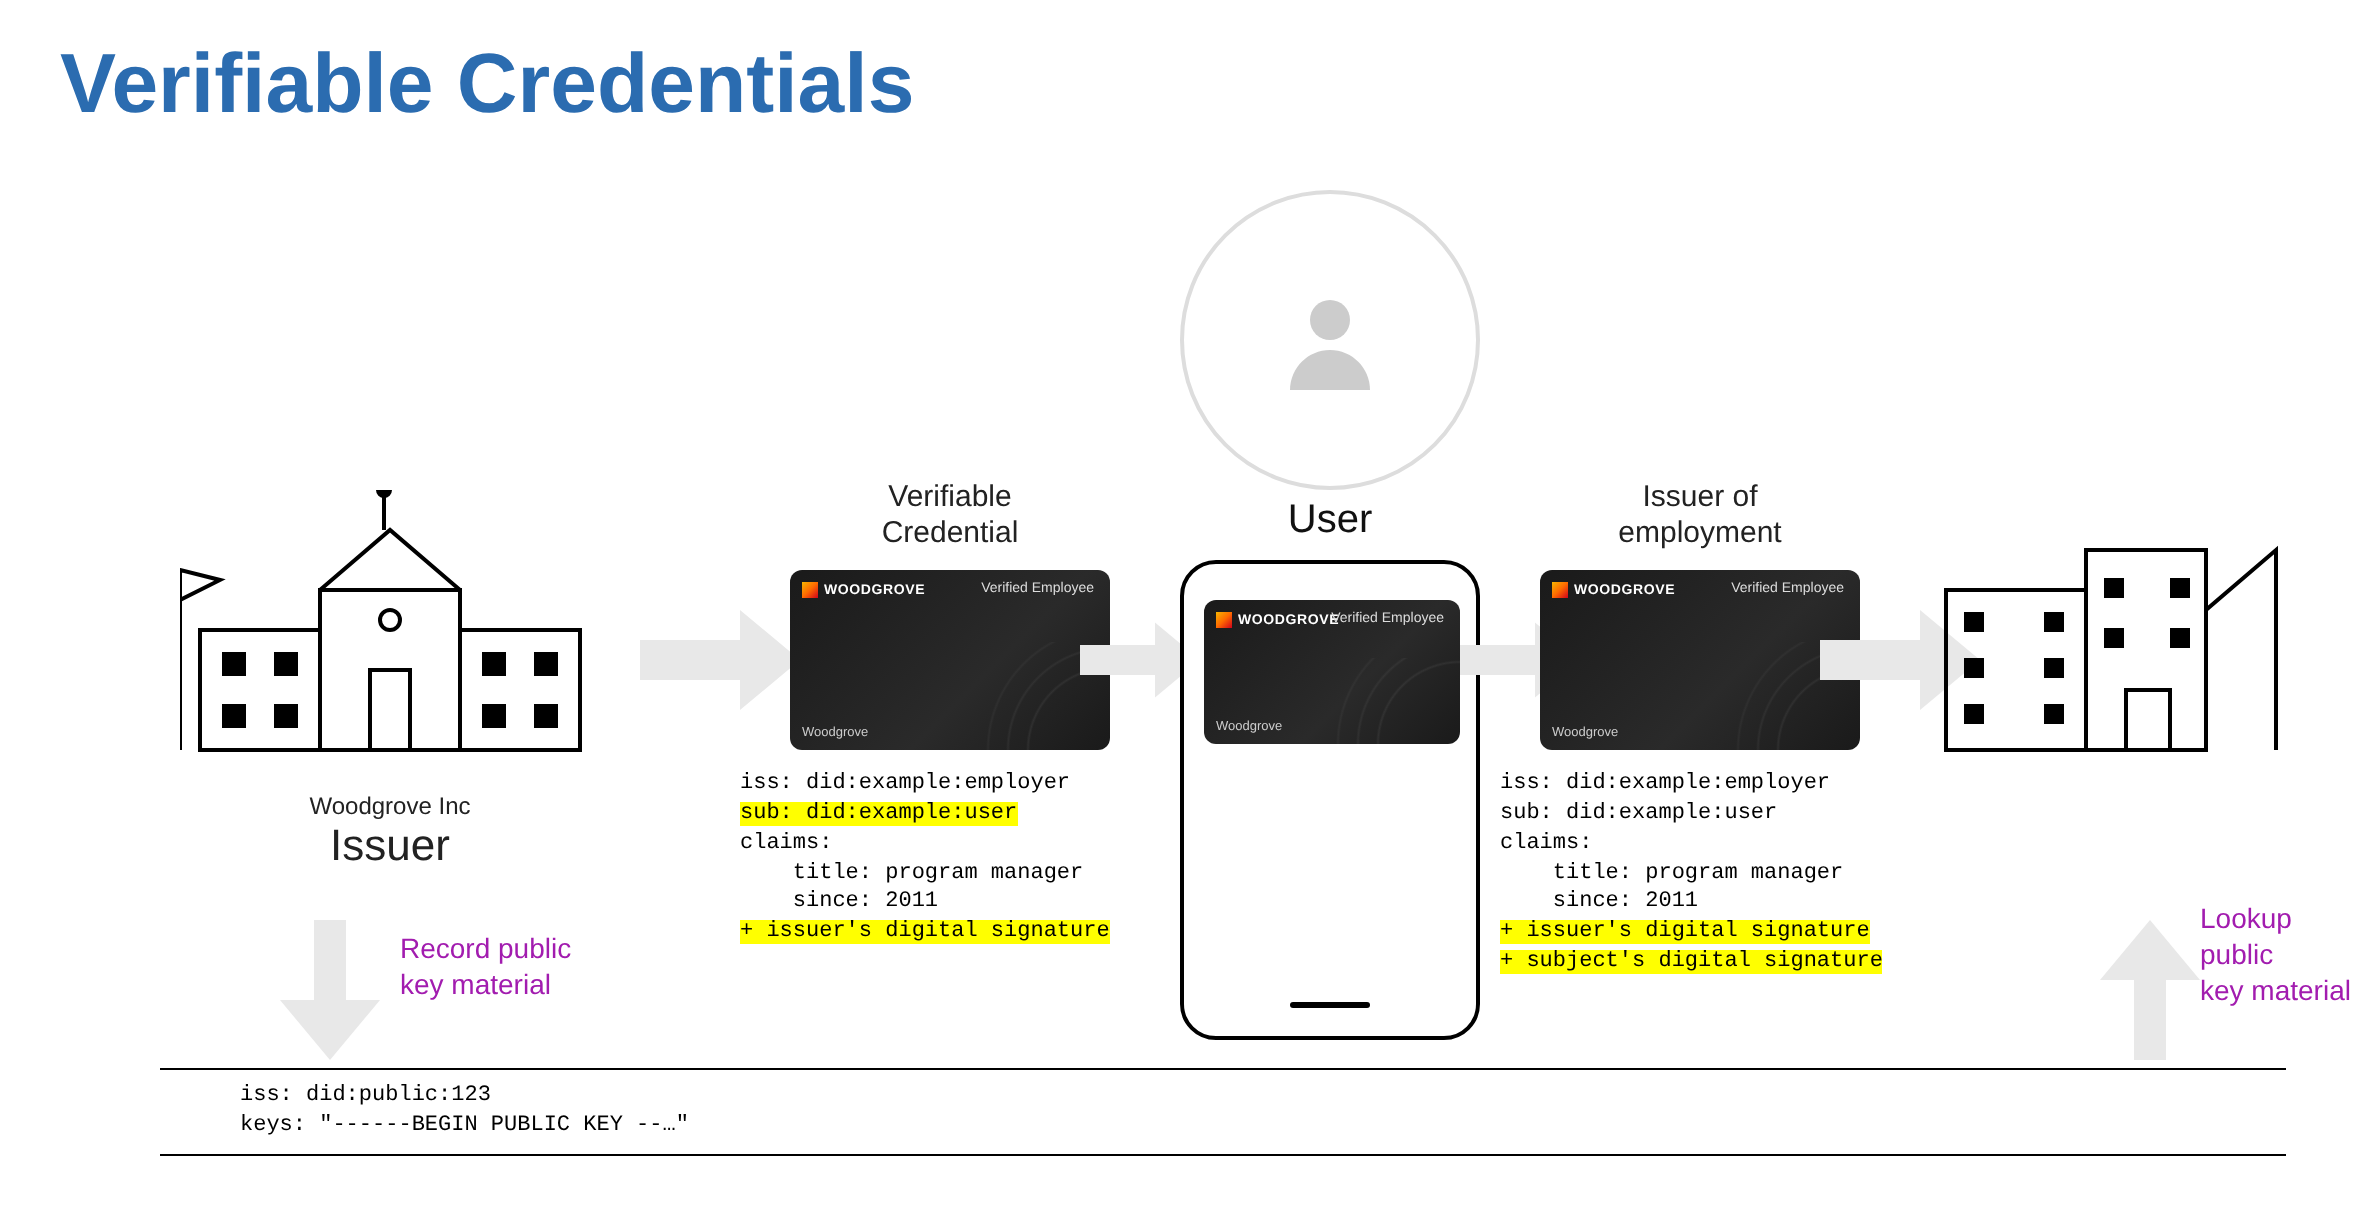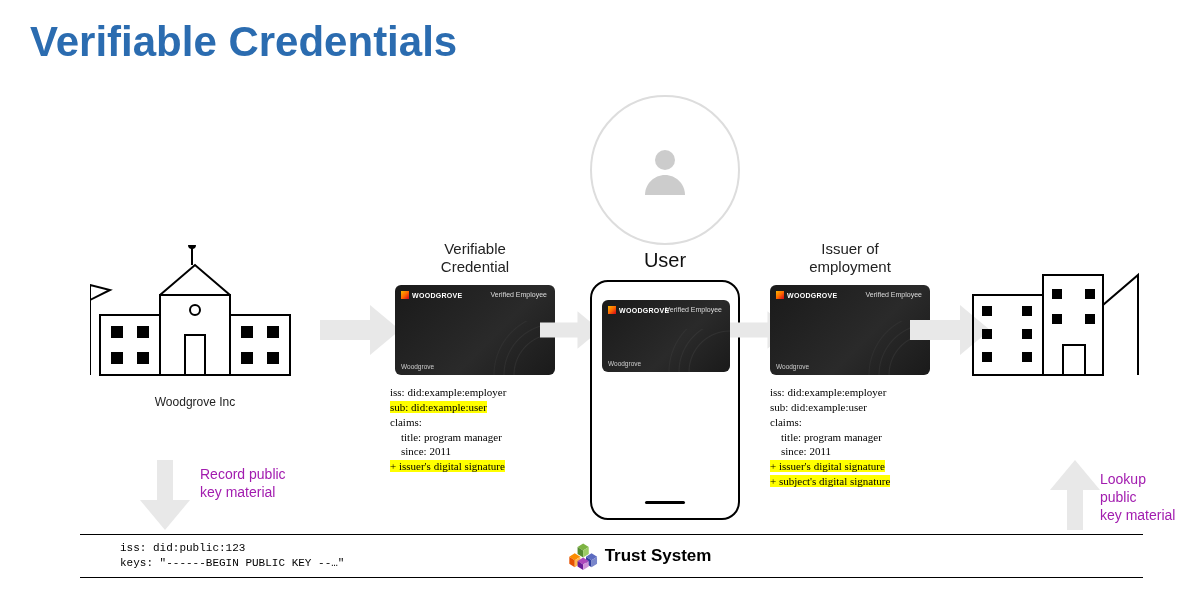--- a/index.html
+++ b/index.html
@@ -115,26 +115,25 @@
   .col1 { left:395px; top:150px;}
   .col2 { left:770px; top:150px;}
 
   
   .cred1 { position:absolute; left:395px; top:195px; }
   .cred2 { position:absolute; left:770px; top:195px; }
 
   
   .codeblk {
     position:absolute;
-    font-family: Liberation Serif, serif;
+    font-family: Liberation Mono, monospace;
     font-size:11px;
     line-height:1.35;
     white-space: pre;
     color:#000;
-    margin-left:20px;
   }
   .codeblk .hl { background:#ffff00; }
   .code1 { left:370px; top:295px; }
   .code2 { left:750px; top:295px; }
 
   
   .klabel { position:absolute; font-size:14px; color:#a21caf; line-height:1.3; }
 
   
   .trustbar {
@@ -190,20 +189,21 @@
       <rect x="152" y="82" width="10" height="10" fill="#000"></rect>
       <rect x="178" y="82" width="10" height="10" fill="#000"></rect>
       <rect x="152" y="108" width="10" height="10" fill="#000"></rect>
       <rect x="178" y="108" width="10" height="10" fill="#000"></rect>
       <line x1="0" y1="130" x2="0" y2="40"></line>
       <path d="M0 40 L20 45 L0 55 Z" fill="#fff"></path>
       <line x1="102" y1="20" x2="102" y2="0"></line>
       <circle cx="102" cy="0" r="3" fill="#000"></circle>
     </svg>
     <div class="issuer-name">Woodgrove Inc</div>
+    <div class="issuer-role">Issuer</div>
   </div>
 
   <div class="big-arrow" style="left:320px; top:215px;">
     <svg viewBox="0 0 80 50">
         <path d="M0 15 H50 V0 L80 25 L50 50 V35 H0 Z"></path>
       </svg>
   </div>
 
   <div class="col-label col1" style="white-space:pre-line;">Verifiable
 Credential</div>
@@ -313,36 +313,19 @@
     </svg>
 </div>
 <div class="klabel" style="left:200px; top:465px; white-space:pre-line;">Record public
 key material</div>
 
 <div class="vert-arrow" style="left:1050px; top:460px; height:70px;">
   <svg viewBox="0 0 50 70">
       <path d="M25 0 L50 30 H33 V70 H17 V30 H0 Z"></path>
     </svg>
 </div>
-<div class="klabel" style="left:1100px; top:470px; width:80px; white-space:pre-line;">Lookup public
+<div class="klabel" style="left:1100px; top:450px; width:80px; white-space:pre-line;">Lookup public
 key material</div>
 
 <div class="trustbar">
   <div class="trust-code"><span>iss: did:public:123</span>
 <span>keys: "------BEGIN PUBLIC KEY --…"</span></div>
-  <div class="ts-label">
-    <svg class="cube-icon" viewBox="0 0 40 40">
-      <path d="M20 2 L28 7 L20 12 L12 7 Z" fill="#7cb342"></path>
-      <path d="M12 7 L20 12 L20 22 L12 17 Z" fill="#558b2f"></path>
-      <path d="M28 7 L20 12 L20 22 L28 17 Z" fill="#9ccc65"></path>
-      <path d="M8 16 L16 21 L8 26 L0 21 Z" fill="#fb8c00"></path>
-      <path d="M0 21 L8 26 L8 36 L0 31 Z" fill="#e65100"></path>
-      <path d="M16 21 L8 26 L8 36 L16 31 Z" fill="#ffb74d"></path>
-      <path d="M32 16 L40 21 L32 26 L24 21 Z" fill="#5c6bc0"></path>
-      <path d="M24 21 L32 26 L32 36 L24 31 Z" fill="#303f9f"></path>
-      <path d="M40 21 L32 26 L32 36 L40 31 Z" fill="#7986cb"></path>
-      <path d="M20 22 L28 27 L20 32 L12 27 Z" fill="#ab47bc"></path>
-      <path d="M12 27 L20 32 L20 40 L12 35 Z" fill="#6a1b9a"></path>
-      <path d="M28 27 L20 32 L20 40 L28 35 Z" fill="#ce93d8"></path>
-    </svg>
-    <span>Trust System</span>
-  </div>
 </div>
 
 </body></html>

